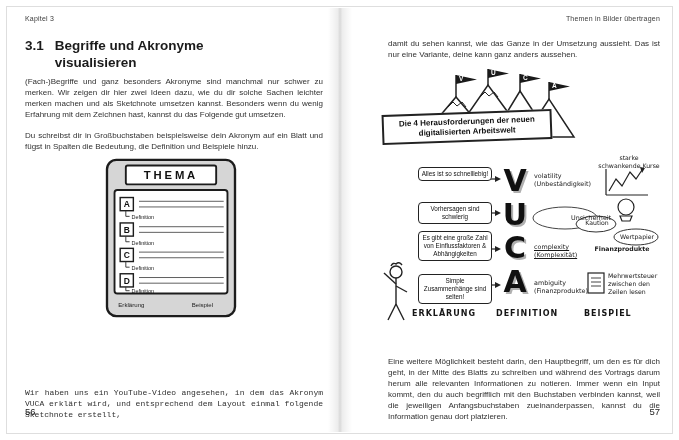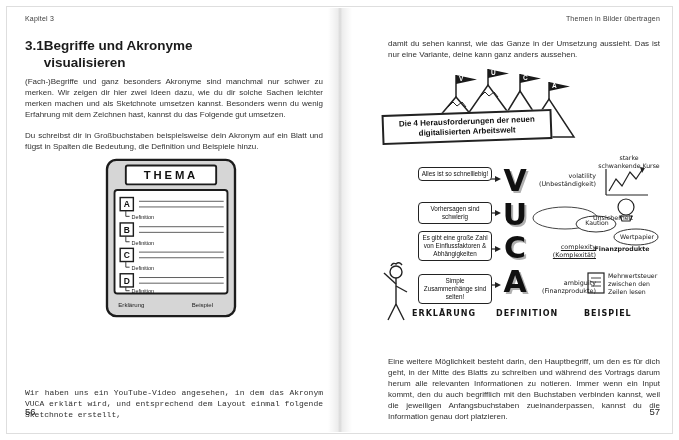--- a/index.html
+++ b/index.html
@@ -14,21 +14,21 @@
   .gutter {
     position:absolute; left:328px; top:8px; width:24px; height:424px; pointer-events:none;
     background:linear-gradient(to right, rgba(0,0,0,0) 0%, rgba(0,0,0,0.07) 40%,
       rgba(0,0,0,0.15) 50%, rgba(0,0,0,0.07) 60%, rgba(0,0,0,0) 100%);
   }
   .running-head { position:absolute; top:5px; font-size:7px; color:#3c3c3c; letter-spacing:.2px; }
   .rh-left { left:15px; } .rh-right { right:10px; }
   .pagenum { position:absolute; bottom:13px; font-size:9.5px; font-weight:normal; color:#1f1f1f; }
   .pn-left { left:15px; } .pn-right { right:10px; }
 
-  .heading { position:absolute; left:15px; top:28px; display:flex; 
+  .heading { position:absolute; left:15px; top:28px; display:flex; gap:11px;
     font-weight:bold; font-size:13.5px; color:#1b1b1b; }
   .heading .htext { width:178px; line-height:1.25; }
 
   .body { position:absolute; margin:0; font-size:8px; line-height:11px; text-align:justify; color:#303030; }
   .lp { left:15px; width:298px; }
   .lp1 { top:66px; } .lp2 { top:120px; } .lp3 { top:316px; } .lp4 { top:331px; } .lp5 { top:377px;font-family:Liberation Mono, monospace; }
   .rp { left:44px; width:272px; }
   .rp-top { top:28px; } .rp-bottom { top:336px;margin-top:10px; }
 
   
@@ -49,21 +49,21 @@
     text-shadow:2px 2px 0 #b0b0b0; font-family:"DejaVu Sans", sans-serif;
   }
   .vl-0 { top:98px; } .vl-1 { top:132px; } .vl-2 { top:165px; } .vl-3 { top:199px; }
   .stmt {
     position:absolute; left:44px; width:68px; background:#fff; border:1.5px solid #222;
     border-radius:4px; font-size:6.3px; line-height:8px; text-align:center; padding:2px; color:#111;
   }
   .st-0 { top:100px; } .st-1 { top:135px; } .st-2 { top:164px; } .st-3 { top:207px; }
   .defn {
     position:absolute; left:160px; width:62px; font-size:6.4px; line-height:8px;
-    text-align:right; color:#191919; font-family:"DejaVu Sans", sans-serif;
+    text-align:left; color:#191919; font-family:"DejaVu Sans", sans-serif;
   }
   .df-0 { top:105px; } .df-1 { top:147px;margin-left:37px; } .df-2 { top:176px;text-decoration:underline; } .df-3 { top:212px; }
   .example { position:absolute; font-size:6.2px; line-height:8px; text-align:center; color:#191919;
     font-family:"DejaVu Sans", sans-serif; }
   .ex-0 { left:224px; top:87px;  width:62px; }
   .ex-bub-0 { left:204px; top:152px; width:38px; }
   .ex-bub-1 { left:242px; top:166px; width:42px; }
   .ex-2 { left:214px; top:178px; width:68px; font-weight:bold; }
   .ex-3 { left:234px; top:205px; width:54px; text-align:left; }
   .fig-footer { position:absolute; top:242px; left:0; width:292px; }

